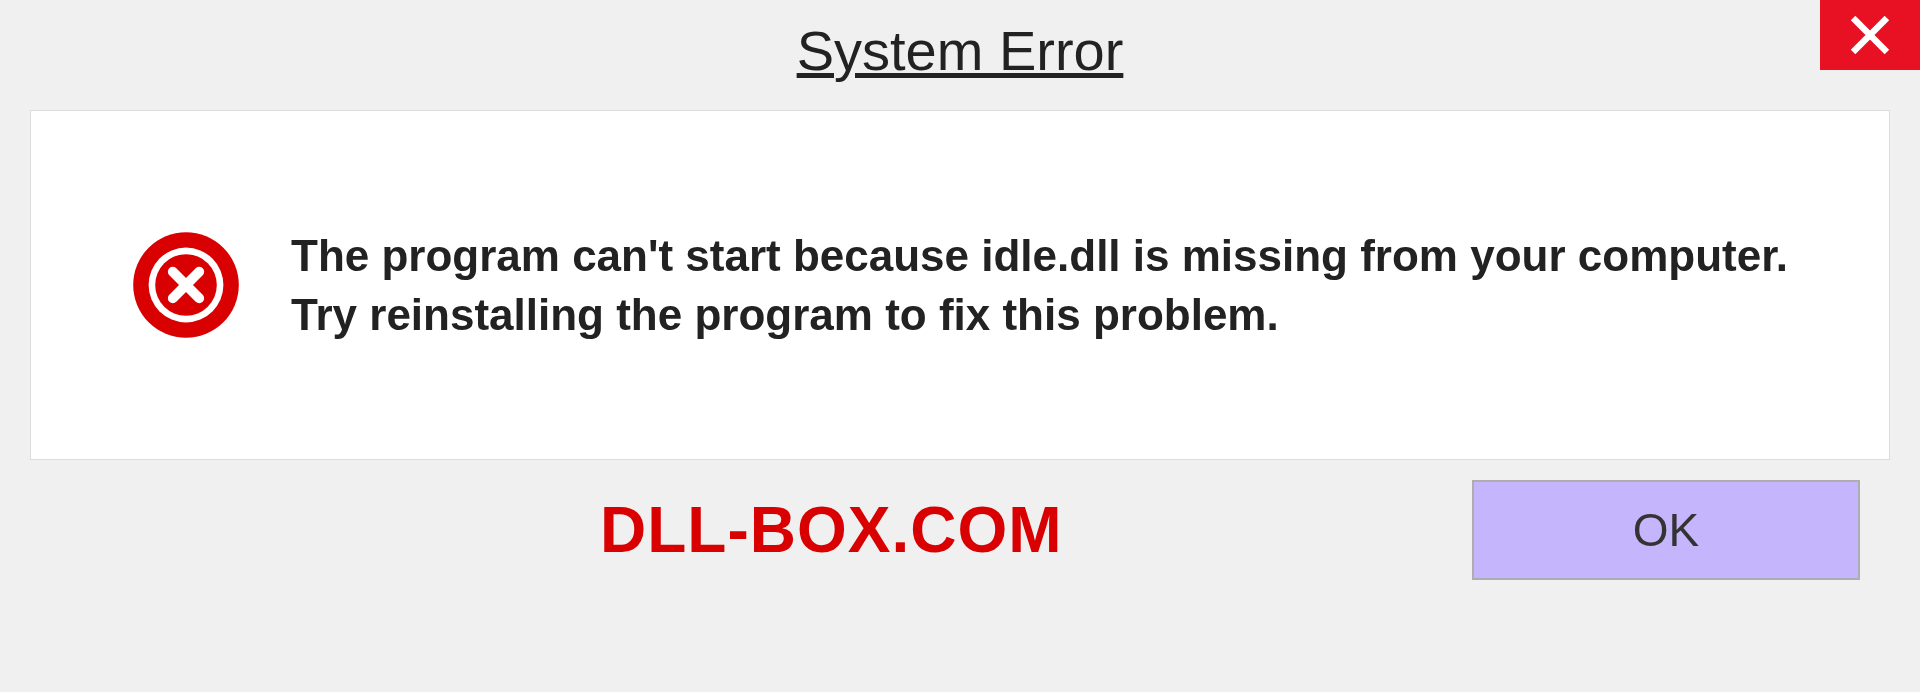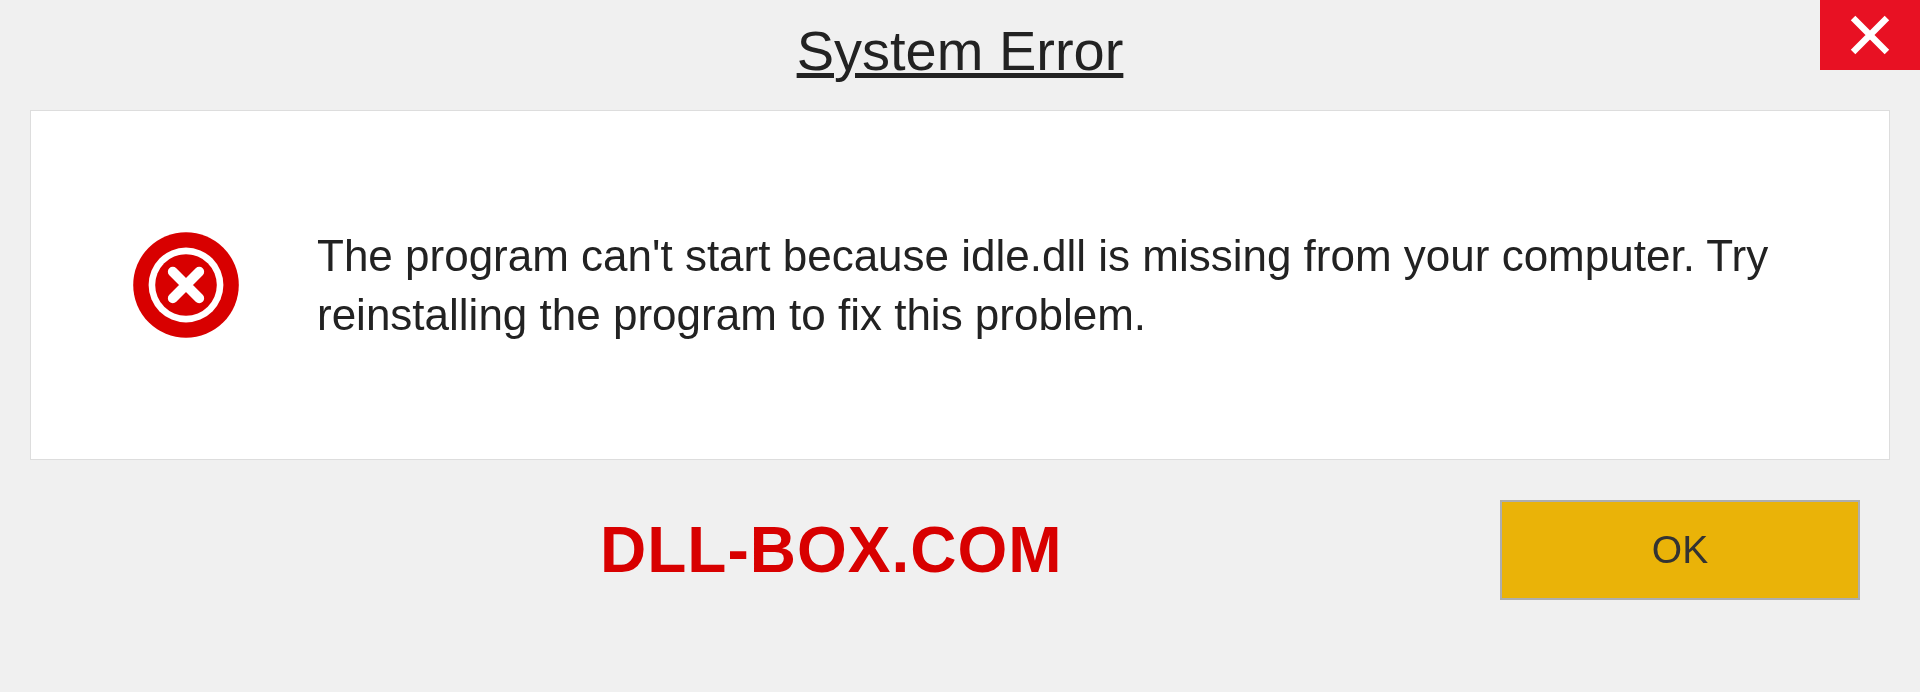--- a/index.html
+++ b/index.html
@@ -65,43 +65,42 @@
     .error-icon {
       width: 110px;
       height: 110px;
       flex: 0 0 auto;
       margin-right: 50px;
     }
     .message-text {
       font-size: 44px;
       color: #222;
       line-height: 1.35;
-      font-weight: 400;
-      margin-left: 26px;
+      font-weight: 700;
     }
     .footer {
       display: flex;
       align-items: center;
       justify-content: space-between;
-      padding: 40px 60px 0 60px;
+      padding: 20px 60px 0 60px;
     }
     .watermark {
       font-size: 64px;
       font-weight: 800;
       color: #d80000;
       letter-spacing: 1px;
       font-family: Arial, "Segoe UI", sans-serif;
       margin-left: 540px;
     }
     .ok-btn {
-      width: 360px;
+      width: 388px;
       height: 100px;
-      background: #eab308;
+      background: #c4b5fd;
       border: 2px solid #adadad;
-      font-size: 39px;
+      font-size: 46px;
       color: #333;
       display: flex;
       align-items: center;
       justify-content: center;
       cursor: pointer;
       font-family: inherit;
     }
   </style>
 </head>
 <body>

